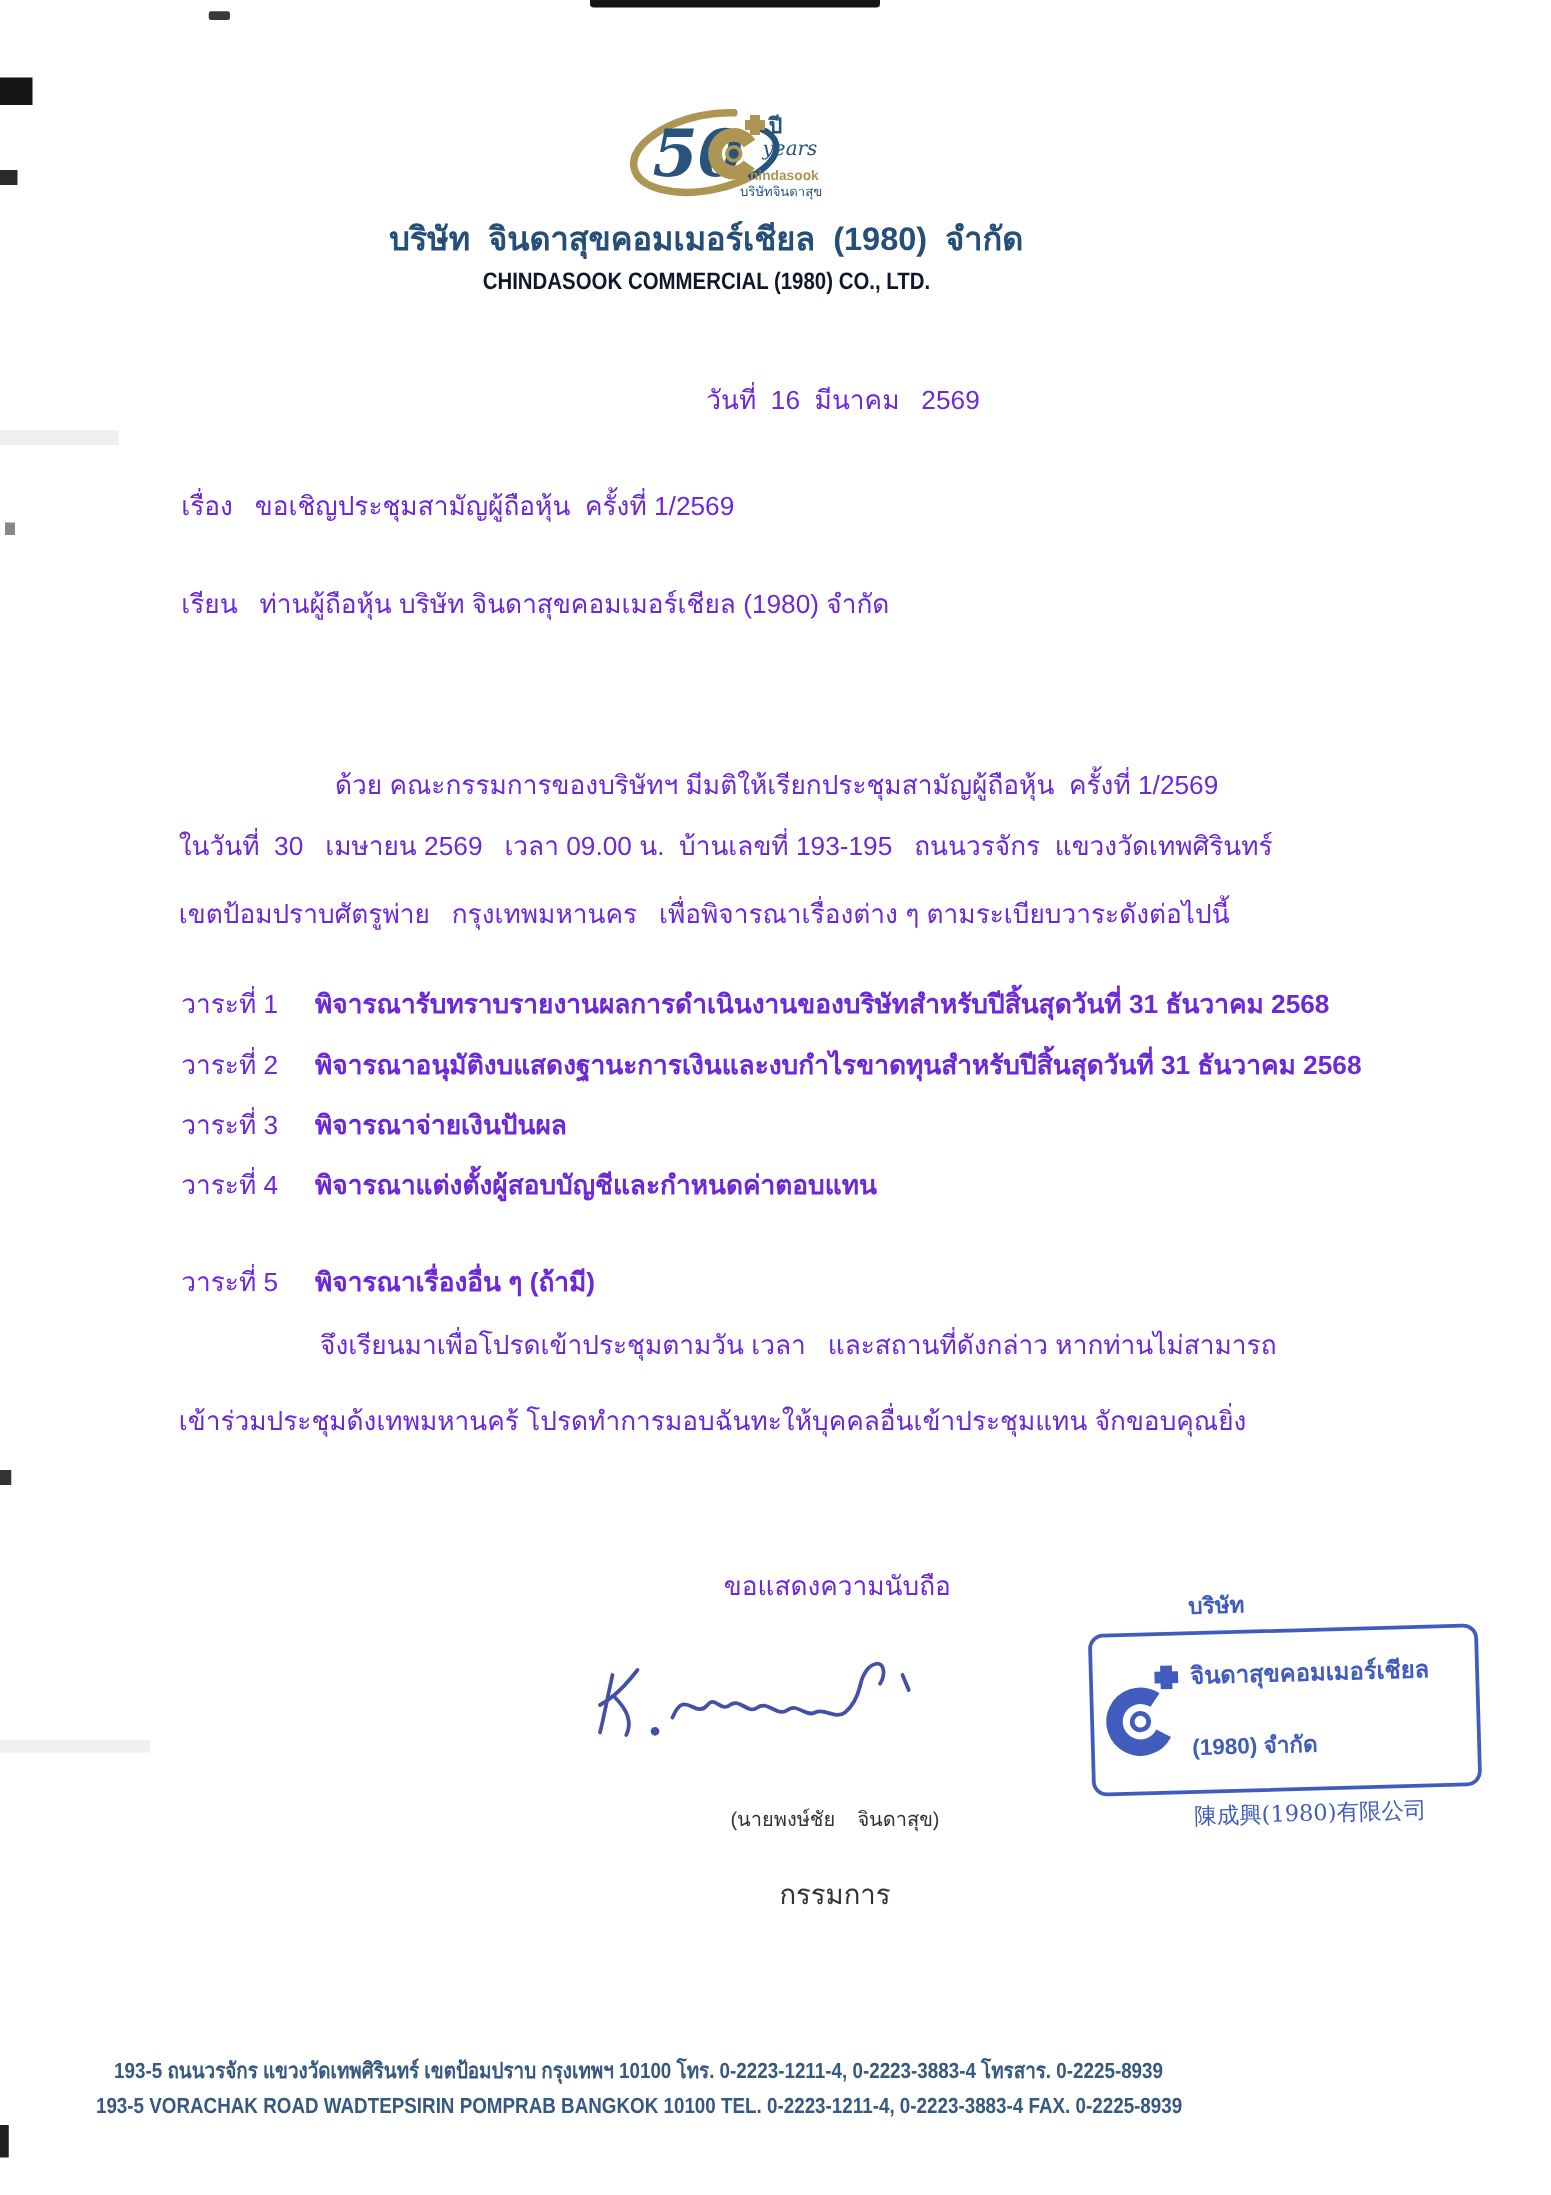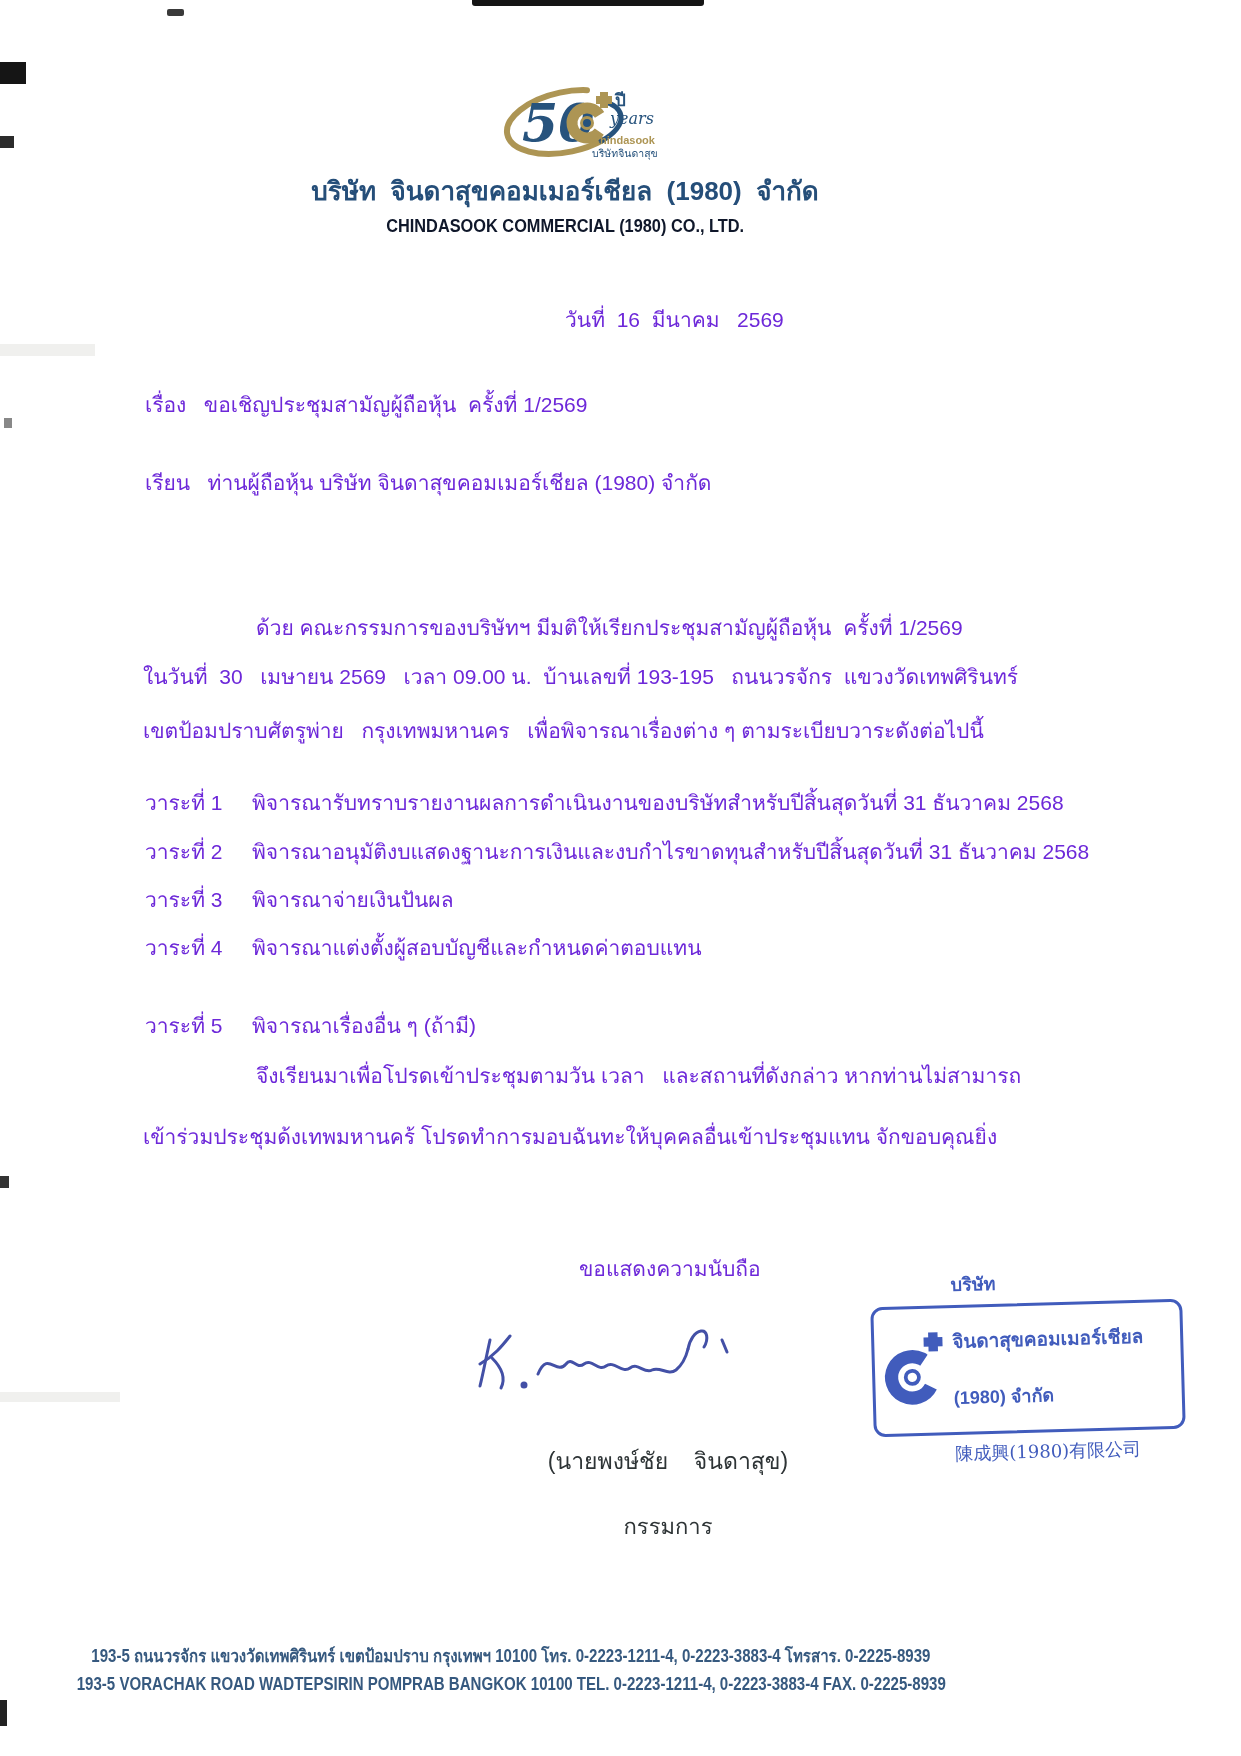--- a/index.html
+++ b/index.html
@@ -26,25 +26,25 @@
   
   #logo{left:488px;top:78px;}
   #hdr{left:0;top:170px;width:1130px;text-align:center;}
   #company-th{font-size:26px;font-weight:bold;color:#254e79;white-space:pre;}
   #company-en{margin-top:4px;font-size:19px;font-weight:bold;color:#0f172a;}
   .condensed{display:inline-block;transform:scaleX(.86);transform-origin:center;white-space:pre;}
   
   #date-line{left:565px;top:303px;}
   #subject{left:145px;top:388px;}
   #to{left:145px;top:466px;}
-  #p1l1{left:256px;top:611px;}
+  #p1l1{left:268px;top:611px;}
   #p1l2{left:143px;top:660px;}
   #p1l3{left:143px;top:714px;}
   .agd-label{left:145px;}
-  .agd-text{left:252px;}
+  .agd-text{left:252px;font-weight:bold;}
   #ag0l,#ag0t{top:786px;}
   #ag1l,#ag1t{top:835px;}
   #ag2l,#ag2t{top:883px;}
   #ag3l,#ag3t{top:931px;}
   #ag4l,#ag4t{top:979px;margin-top:30px;}
   #cl1{left:256px;top:1059px;}
   #cl2{left:143px;top:1120px;}
   #respect{left:563px;top:1252px;margin-left:16px;}
   
   #sig{left:470px;top:1312px;}
@@ -54,21 +54,21 @@
     transform:rotate(-1.6deg);
     display:flex;align-items:center;gap:6px;padding:2px 6px;box-sizing:border-box;
     color:#3350b8;opacity:.93;
   }
   #stamp .txt{line-height:1.12;white-space:pre;}
   #stamp .s1{font-size:18px;font-weight:bold;}
   #stamp .s2{font-size:19px;font-weight:bold;}
   #stamp .s3{font-size:18px;font-weight:bold;}
   #stamp .s4{font-size:18px;font-family:"DejaVu Serif","Liberation Serif",serif;}
   #signer{left:398px;top:1443px;width:540px;text-align:center;}
-  #signer-name{font-size:23px;white-space:pre;}
+  #signer-name{font-size:16px;white-space:pre;}
   #signer-title{margin-top:30px;font-size:22px;}
   
   #footer{left:0;top:1642px;width:1022px;text-align:center;color:#36597f;font-weight:bold;}
   #footer .f{font-size:17.5px;line-height:1.6;}
 </style>
 </head>
 <body>
 
 <div class="page">
 

